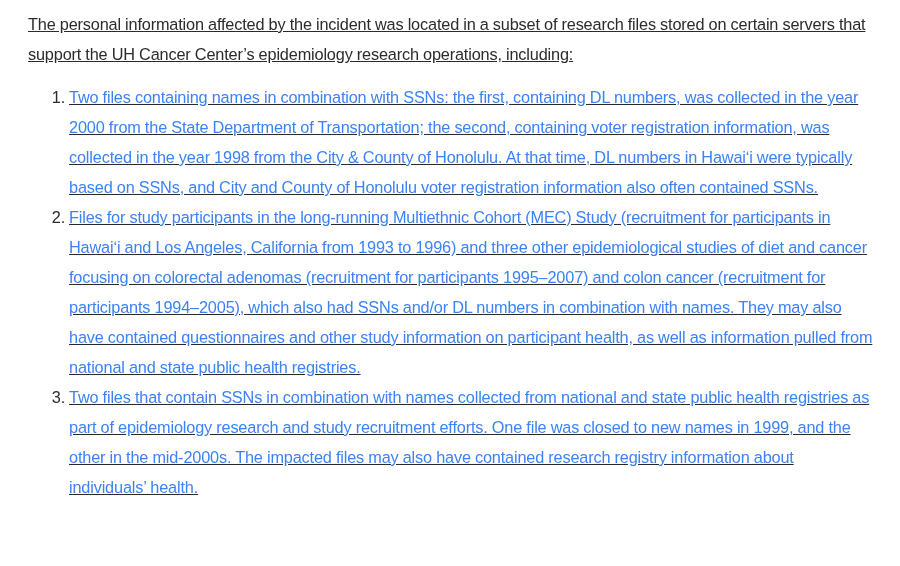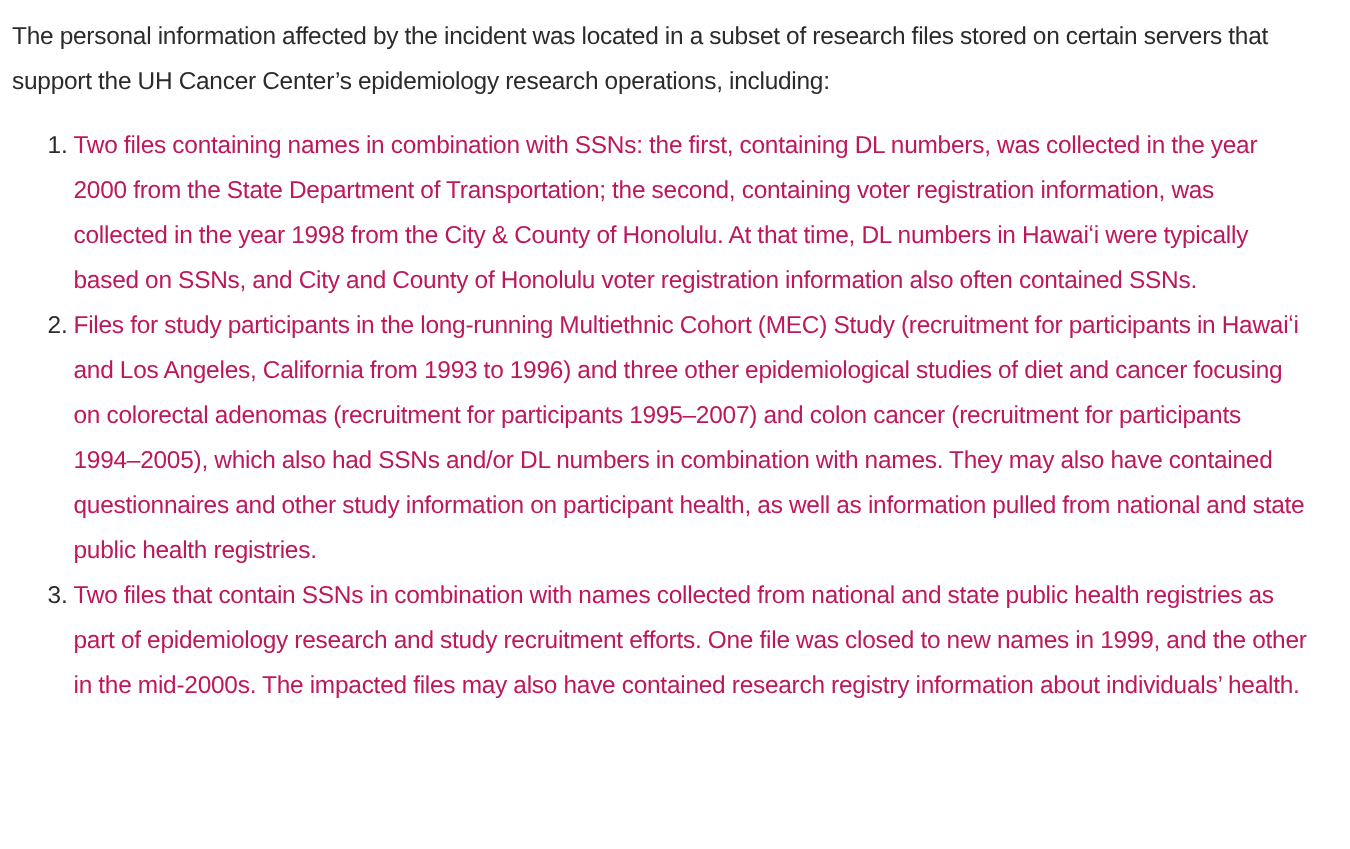--- a/index.html
+++ b/index.html
@@ -14,21 +14,22 @@
     height: 566px;
     font-family: "Liberation Sans", sans-serif;
     color: #2b2b2b;
     -webkit-font-smoothing: antialiased;
     overflow: hidden;
   }
 
   #notice-article {
     box-sizing: border-box;
     width: 900px;
-    padding: 9px 25px 0 8px;
+    padding: 9px 25px 0 28px;
+    text-decoration: underline;
   }
 
   .intro-paragraph {
     margin: 0;
     font-size: 16.3px;
     line-height: 30px;
     color: #2b2b2b;
     letter-spacing: -0.01em;
     word-spacing: -0.01em;
   }
@@ -40,21 +41,21 @@
     counter-reset: affected-item;
   }
 
   .affected-files-list > li {
     position: relative;
     counter-increment: affected-item;
     padding-left: 41px;
     margin: 0 0 0 0;
     font-size: 16.3px;
     line-height: 30px;
-    color: #be185d;
+    color: #3b82f6;
     letter-spacing: -0.01em;
     word-spacing: -0.01em;
   }
 
   .affected-files-list > li::before {
     content: counter(affected-item) ".";
     position: absolute;
     left: 17px;
     top: 0;
     width: 20px;

